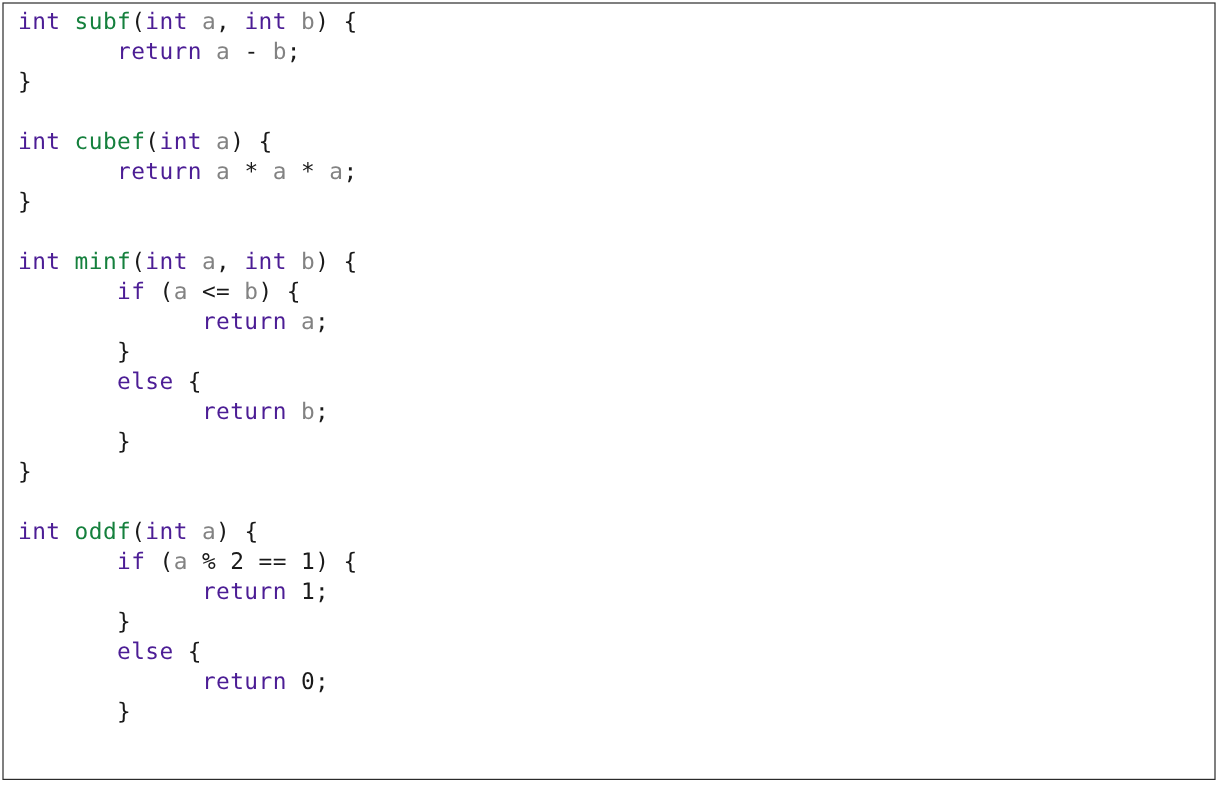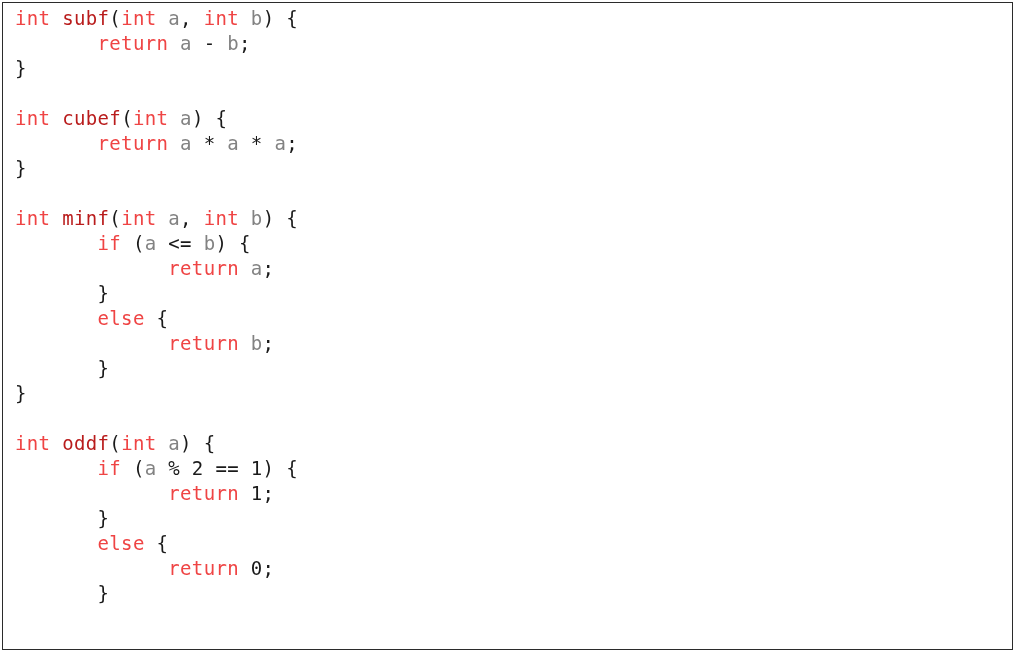--- a/index.html
+++ b/index.html
@@ -35,25 +35,25 @@
     line-height: 25px;
     white-space: pre;
     color: #1a1a1a;
     letter-spacing: 0.35px;
   }
   .ln {
     display: block;
     height: 25px;
     white-space: pre;
   }
-  .kw   { color: #ef4444; }
+  .kw   { color: #4c1d95; }
   .var  { color: #828282; }
   .plain{ color: #1a1a1a; }
   .num  { color: #1a1a1a; }
   .op   { color: #1a1a1a; }
-  .fn   { color: #b91c1c; }
+  .fn   { color: #15803d; }
 </style>
 </head>
 <body>
 
 <div id="code-frame">
   <pre id="code-listing"><span class="ln"><span class="kw">int</span><span class="plain"> </span><span class="fn">subf</span><span class="plain">(</span><span class="kw">int</span><span class="plain"> </span><span class="var">a</span><span class="plain">, </span><span class="kw">int</span><span class="plain"> </span><span class="var">b</span><span class="plain">) {</span></span><span class="ln"><span class="plain">       </span><span class="kw">return</span><span class="plain"> </span><span class="var">a</span><span class="op"> - </span><span class="var">b</span><span class="plain">;</span></span><span class="ln"><span class="plain">}</span></span><span class="ln">&nbsp;</span><span class="ln"><span class="kw">int</span><span class="plain"> </span><span class="fn">cubef</span><span class="plain">(</span><span class="kw">int</span><span class="plain"> </span><span class="var">a</span><span class="plain">) {</span></span><span class="ln"><span class="plain">       </span><span class="kw">return</span><span class="plain"> </span><span class="var">a</span><span class="op"> * </span><span class="var">a</span><span class="op"> * </span><span class="var">a</span><span class="plain">;</span></span><span class="ln"><span class="plain">}</span></span><span class="ln">&nbsp;</span><span class="ln"><span class="kw">int</span><span class="plain"> </span><span class="fn">minf</span><span class="plain">(</span><span class="kw">int</span><span class="plain"> </span><span class="var">a</span><span class="plain">, </span><span class="kw">int</span><span class="plain"> </span><span class="var">b</span><span class="plain">) {</span></span><span class="ln"><span class="plain">       </span><span class="kw">if</span><span class="plain"> (</span><span class="var">a</span><span class="op"> &lt;= </span><span class="var">b</span><span class="plain">) {</span></span><span class="ln"><span class="plain">             </span><span class="kw">return</span><span class="plain"> </span><span class="var">a</span><span class="plain">;</span></span><span class="ln"><span class="plain">       }</span></span><span class="ln"><span class="plain">       </span><span class="kw">else</span><span class="plain"> {</span></span><span class="ln"><span class="plain">             </span><span class="kw">return</span><span class="plain"> </span><span class="var">b</span><span class="plain">;</span></span><span class="ln"><span class="plain">       }</span></span><span class="ln"><span class="plain">}</span></span><span class="ln">&nbsp;</span><span class="ln"><span class="kw">int</span><span class="plain"> </span><span class="fn">oddf</span><span class="plain">(</span><span class="kw">int</span><span class="plain"> </span><span class="var">a</span><span class="plain">) {</span></span><span class="ln"><span class="plain">       </span><span class="kw">if</span><span class="plain"> (</span><span class="var">a</span><span class="op"> % </span><span class="num">2</span><span class="op"> == </span><span class="num">1</span><span class="plain">) {</span></span><span class="ln"><span class="plain">             </span><span class="kw">return</span><span class="plain"> </span><span class="num">1</span><span class="plain">;</span></span><span class="ln"><span class="plain">       }</span></span><span class="ln"><span class="plain">       </span><span class="kw">else</span><span class="plain"> {</span></span><span class="ln"><span class="plain">             </span><span class="kw">return</span><span class="plain"> </span><span class="num">0</span><span class="plain">;</span></span><span class="ln"><span class="plain">       }</span></span></pre>
 </div>
 
 </body></html>

